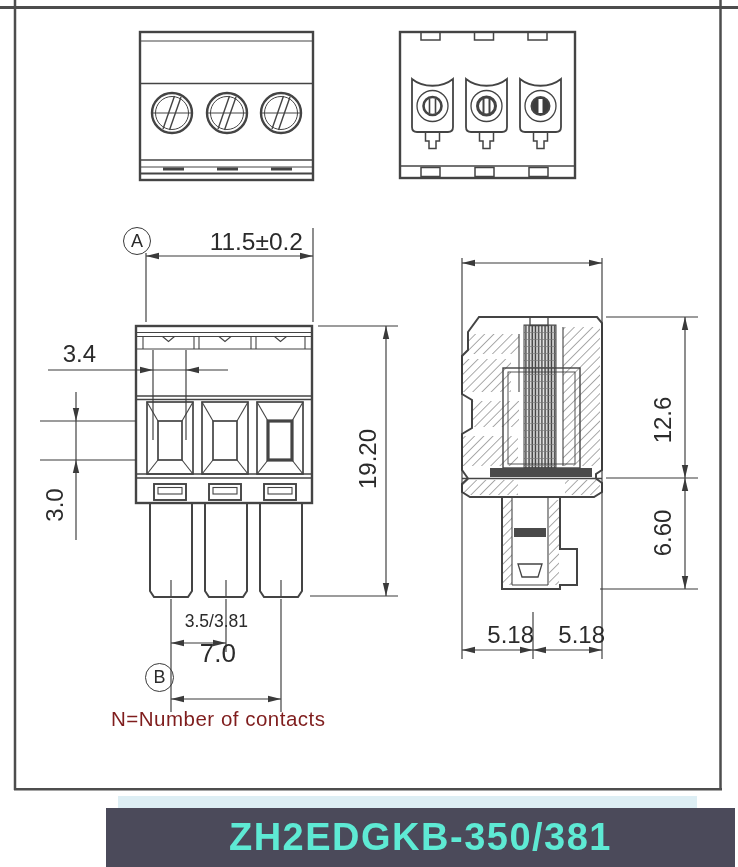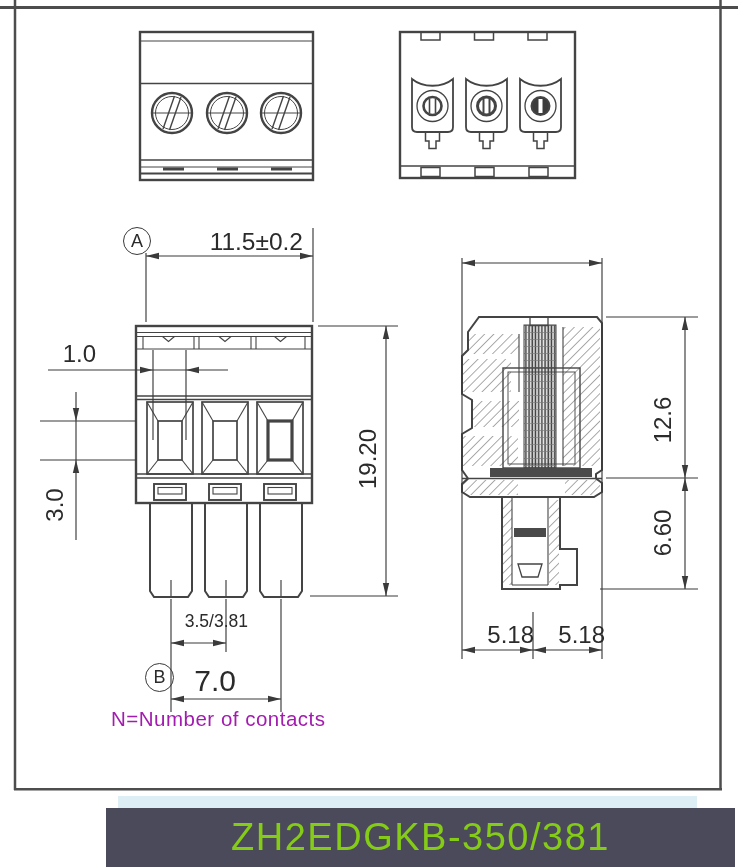--- a/index.html
+++ b/index.html
@@ -7,25 +7,25 @@
          font-family:"Liberation Sans", sans-serif;}
   svg{position:absolute;left:0;top:0;}
   .dim{position:absolute;color:#2b2b2b;white-space:nowrap;}
   .ctr{text-align:right;}
   .rot{display:flex;align-items:center;justify-content:center;transform:rotate(-90deg);}
   .f24{font-size:24px;}
   .f22{font-size:24px;}
   .f17{font-size:17.5px;}
   .datum{position:absolute;width:26px;height:26px;border:1.6px solid #3a3a3a;border-radius:50%;
          display:flex;align-items:center;justify-content:center;font-size:18px;color:#2b2b2b;background:#fff0;}
-  .note{position:absolute;font-size:20.5px;color:#a21caf;letter-spacing:0.5px;}
+  .note{position:absolute;font-size:20.5px;color:#7f1d1d;letter-spacing:0.5px;}
   .strip{position:absolute;left:118px;top:796px;width:579px;height:12px;background:#ddeef4;}
   .banner{position:absolute;left:106px;top:808px;width:629px;height:59px;background:#4b4a5a;
           display:flex;align-items:center;justify-content:center;}
-  .banner span{color:#84cc16;font-size:38px;font-weight:400;letter-spacing:1.5px;}
+  .banner span{color:#5eead4;font-size:38px;font-weight:700;letter-spacing:1.5px;}
 </style>
 </head>
 <body>
 
 <div id="sheet">
 
 <svg width="738" height="867" viewBox="0 0 738 867">
   <defs>
     <pattern id="hatch" width="6.5" height="6.5" patternUnits="userSpaceOnUse" patternTransform="rotate(45)">
       <line x1="0" y1="0" x2="0" y2="6.5" stroke="#636363" stroke-width="1.1"></line>
@@ -284,25 +284,25 @@
 </svg>
 
 <div class="datum" style="left:123px;top:227px;">
       <span>A</span>
     </div>
 <div class="datum" style="left:145px;top:663px;width:27px;height:27px;">
       <span>B</span>
     </div>
 
 <span class="dim ctr f24" style="left:173px;top:228px;width:130px;font-size:24.5px;">11.5±0.2</span>
-<span class="dim ctr f24" style="left:36px;top:340px;width:60px;">1.0</span>
+<span class="dim ctr f24" style="left:36px;top:340px;width:60px;">3.4</span>
 <span class="dim rot f24" style="left:5px;top:492px;width:100px;height:26px;">3.0</span>
 <span class="dim rot f24" style="left:318px;top:446px;width:100px;height:26px;">19.20</span>
 <span class="dim ctr f17" style="left:148px;top:611px;width:100px;">3.5/3.81</span>
-<span class="dim ctr" style="left:176px;top:664px;width:60px;font-size:30px;">7.0</span>
+<span class="dim ctr" style="left:176px;top:638px;width:60px;font-size:26px;">7.0</span>
 <span class="dim rot f24" style="left:613px;top:407px;width:100px;height:26px;">12.6</span>
 <span class="dim rot f24" style="left:613px;top:520px;width:100px;height:26px;">6.60</span>
 <span class="dim ctr f22" style="left:464px;top:621px;width:70px;">5.18</span>
 <span class="dim ctr f22" style="left:535px;top:621px;width:70px;">5.18</span>
 
 <span class="note" style="left:111px;top:707px;">N=Number of contacts</span>
 
 <div class="strip"></div>
 <div class="banner">
   <span>ZH2EDGKB-350/381</span>

